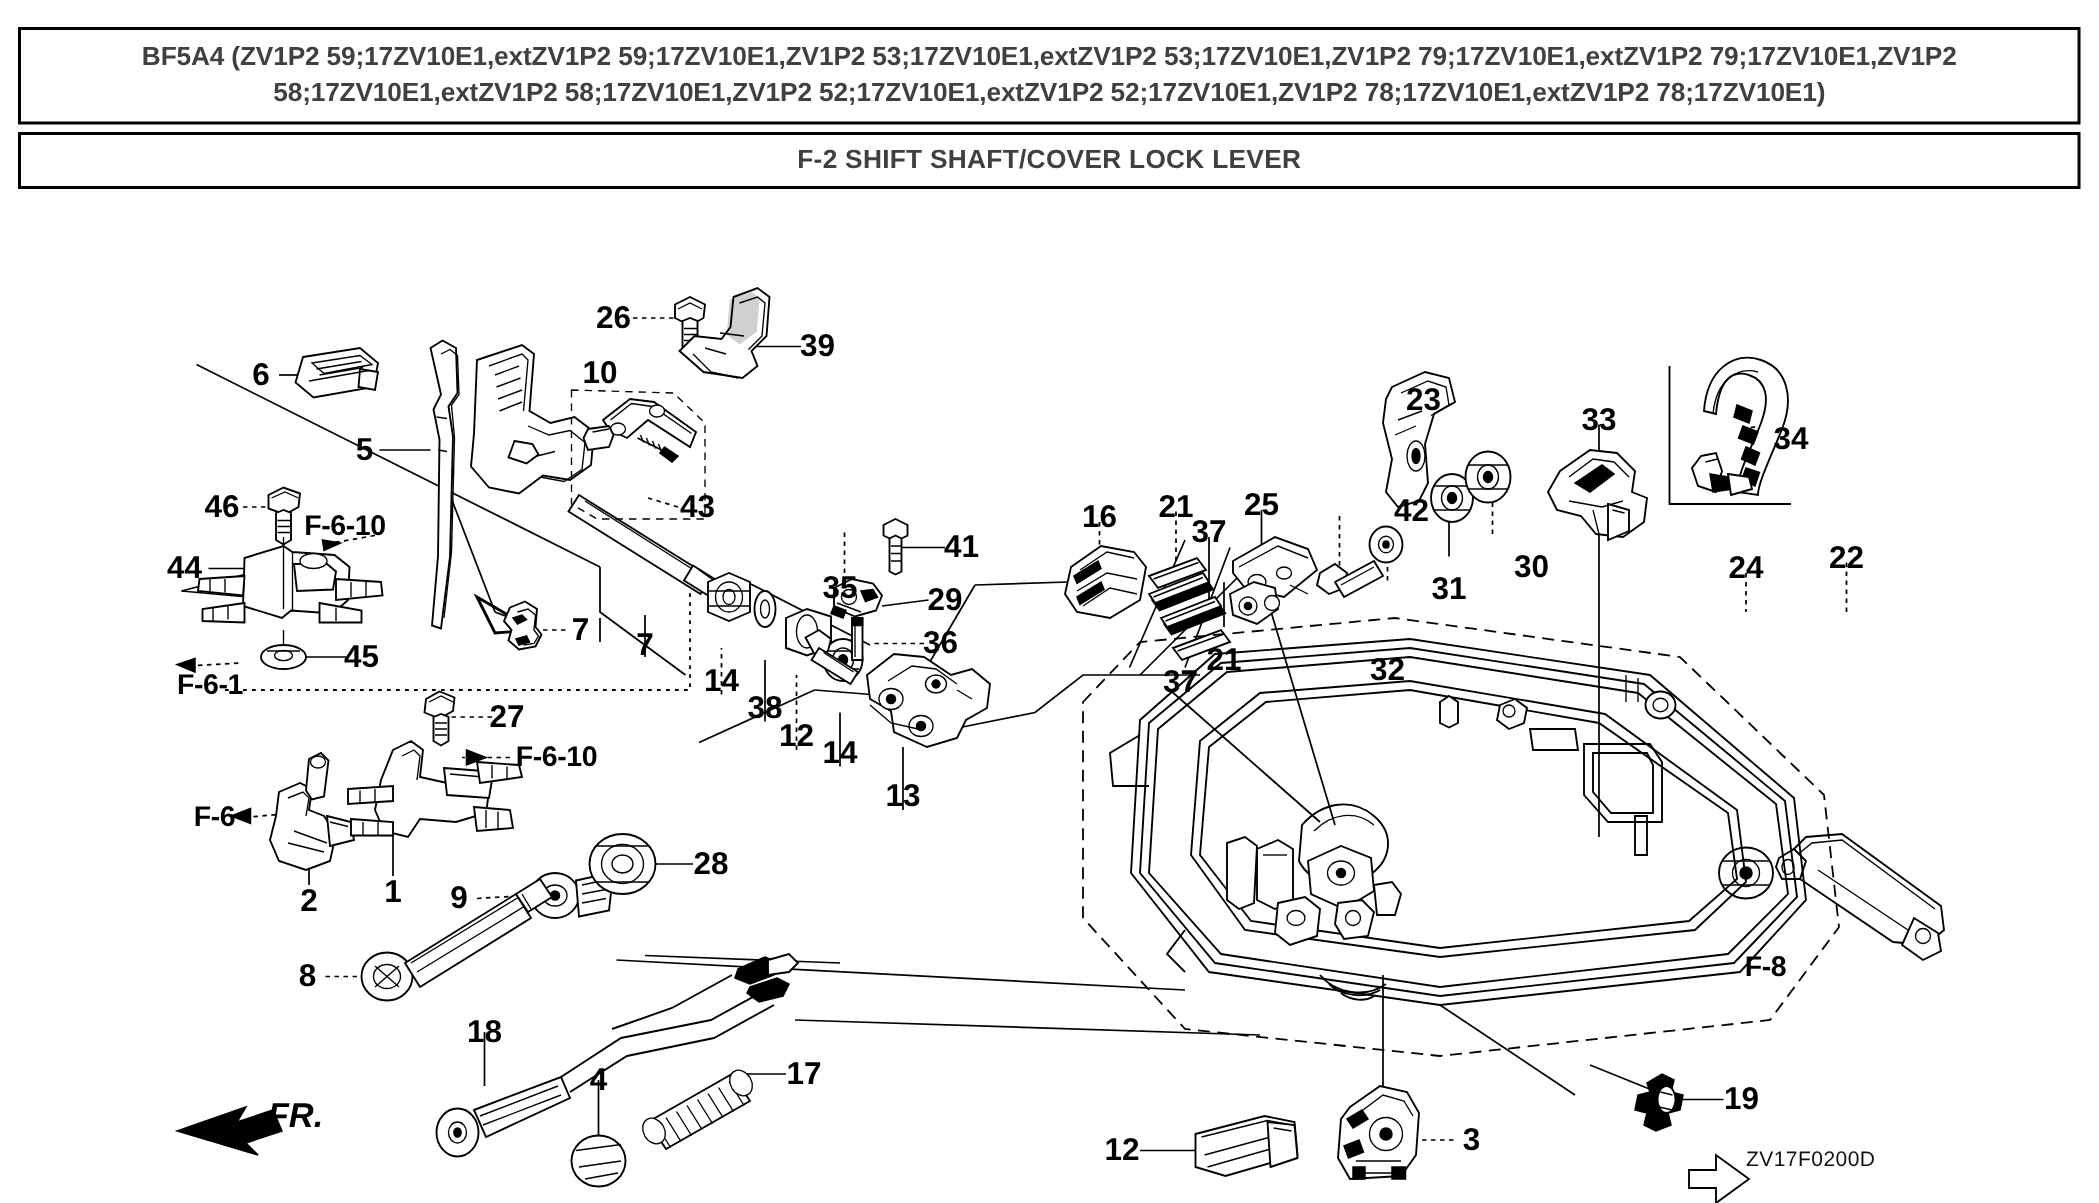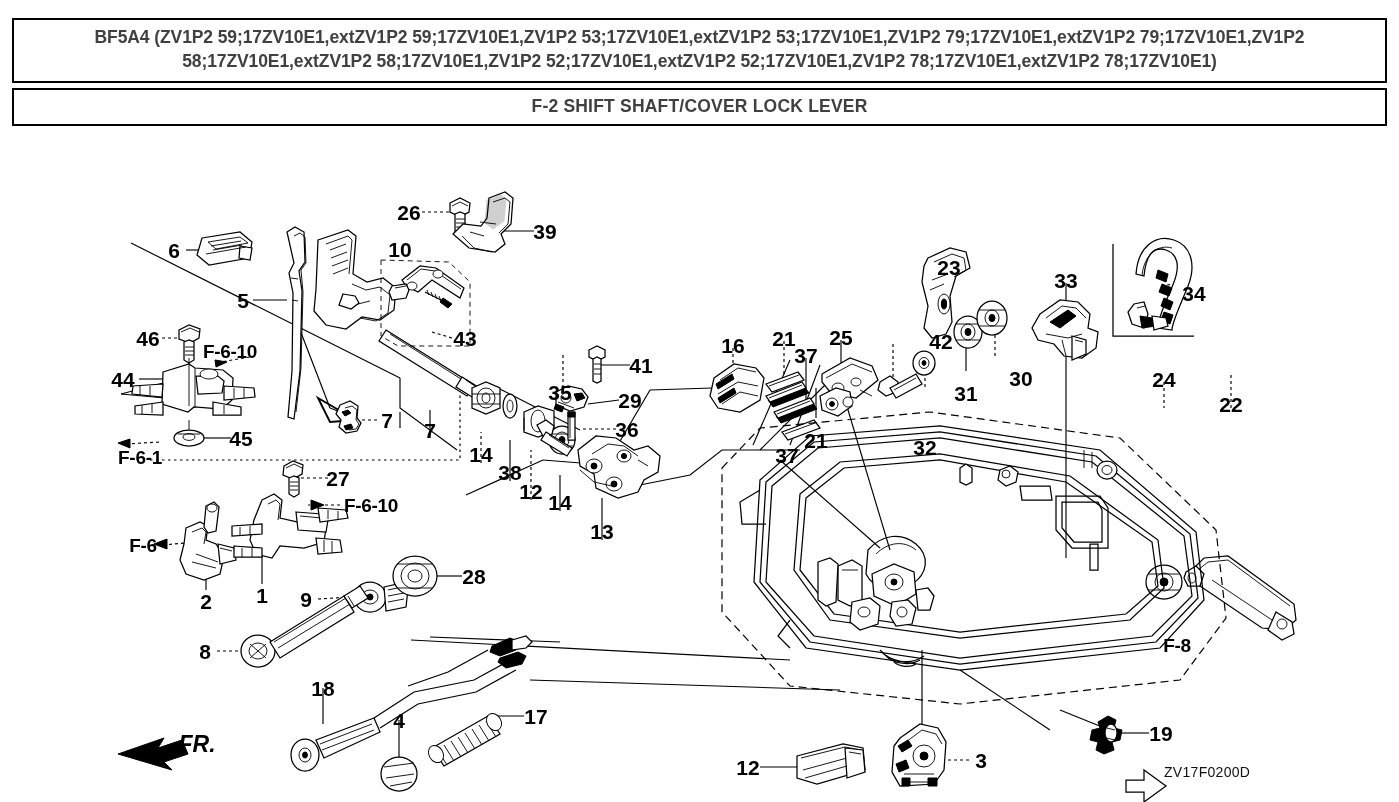--- a/index.html
+++ b/index.html
@@ -757,21 +757,21 @@
       <div class="callout" style="left: 816px; top: 440px;">21</div>
       <div class="callout" style="left: 787px; top: 455px;">37</div>
       <div class="callout" style="left: 893px; top: 341px; margin-left: 48px;">42</div>
       <div class="callout" style="left: 925px; top: 411px; margin-top: 36px;">32</div>
       <div class="callout" style="left: 966px; top: 393px;">31</div>
       <div class="callout" style="left: 995px; top: 378px; margin-left: 26px;">30</div>
       <div class="callout" style="left: 949px; top: 267px;">23</div>
       <div class="callout" style="left: 1066px; top: 280px;">33</div>
       <div class="callout" style="left: 1194px; top: 293px;">34</div>
       <div class="callout" style="left: 1164px; top: 379px;">24</div>
-      <div class="callout" style="left: 1231px; top: 372px; margin-top: 32px;">22</div>
+      <div class="callout" style="left: 1231px; top: 372px;">22</div>
       <div class="callout ref" style="left: 1177px; top: 645px;">F-8</div>
       <div class="callout" style="left: 1161px; top: 733px;">19</div>
       <div class="callout" style="left: 748px; top: 767px;">12</div>
       <div class="callout" style="left: 981px; top: 760px;">3</div>
     </div>
 
   <div class="frlabel" style="left:185px; top:744px;">FR.</div>
 
   <div class="drawcode" style="left:1164px; top:764px;">ZV17F0200D</div>
 

